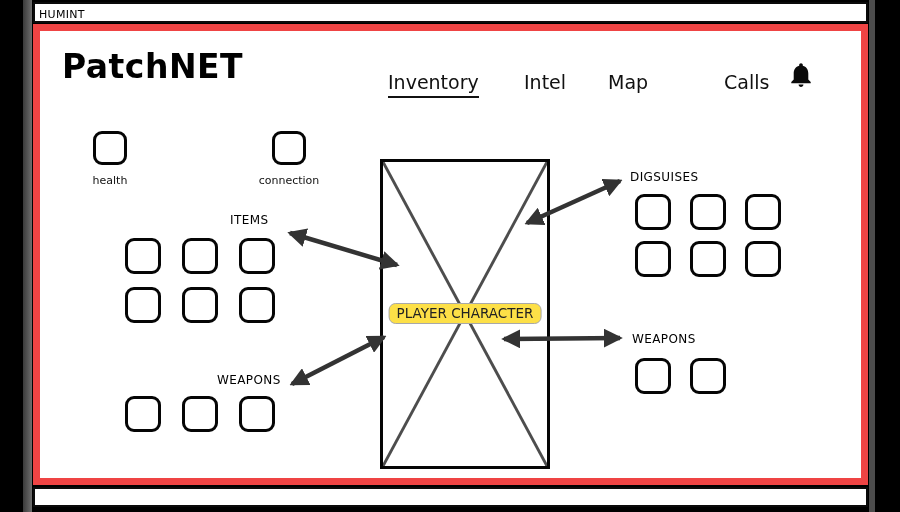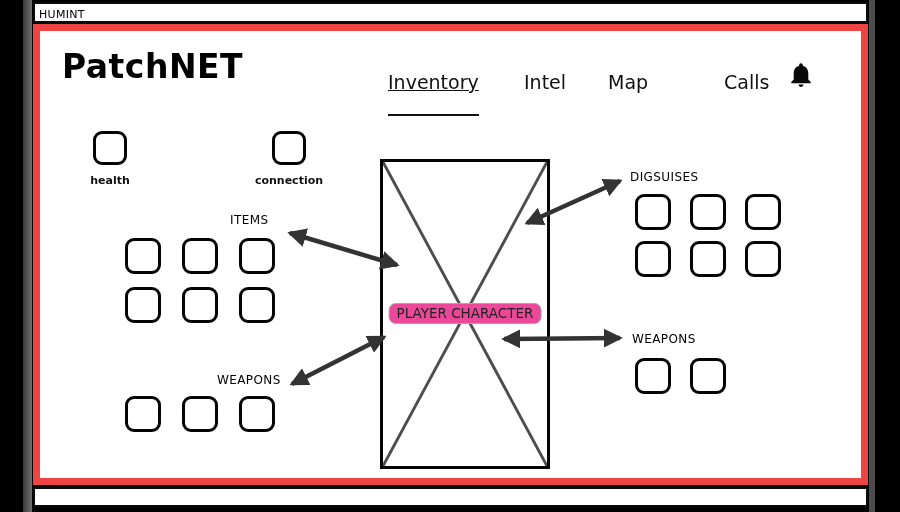--- a/index.html
+++ b/index.html
@@ -34,49 +34,49 @@
     background: #fff; border: 2px solid #0a0a0a;
   }
   .logo {
     position: absolute; left: 22px; top: 16px;
     font-size: 33px; font-weight: bold; letter-spacing: 0.5px;
   }
   .nav-item {
     position: absolute; top: 40px; font-size: 19px; color: #111;
     text-decoration: none; cursor: pointer; white-space: nowrap;
   }
-  .nav-item.active { border-bottom: 2px solid #111; padding-bottom: 21px; text-decoration: underline; }
+  .nav-item.active { border-bottom: 2px solid #111; padding-bottom: 3px; }
   .bell {
     position: absolute; left: 747px; top: 30px; width: 28px; height: 28px; cursor: pointer;
   }
   .bell svg { width: 100%; height: 100%; fill: #0a0a0a; }
   .slot {
     width: 36px; height: 36px; background: #fff;
     border: 3px solid #050505; border-radius: 9px;
   }
   .status-item { position: absolute; top: 100px; width: 90px; text-align: center; }
   .status-item .slot { width: 34px; height: 34px; margin: 0 auto; }
-  .status-item .status-label { margin-top: 9px; font-size: 11px; color: #111; font-weight: bold; }
+  .status-item .status-label { margin-top: 9px; font-size: 11px; color: #111; }
   .section-label {
     position: absolute; font-size: 12px; letter-spacing: 0.4px; color: #000000;
     white-space: nowrap;
   }
   .slot-grid { position: absolute; display: grid; }
   .grid-items      { left: 85px;  top: 207px; grid-template-columns: repeat(3, 36px); gap: 13px 21px; }
   .grid-gadgets    { left: 85px;  top: 365px; grid-template-columns: repeat(3, 36px); gap: 13px 21px; }
   .grid-disguises  { left: 595px; top: 163px; grid-template-columns: repeat(3, 36px); gap: 11px 19px; }
   .grid-weapons    { left: 595px; top: 327px; grid-template-columns: repeat(2, 36px); gap: 11px 19px; }
   .figure {
     position: absolute; left: 340px; top: 128px; width: 170px; height: 310px;
     border: 3px solid #050505; background: #fff;
   }
   .figure svg.xlines { position: absolute; left: 0; top: 0; width: 100%; height: 100%; }
   .player-label {
     position: absolute; left: 50%; top: 141px; transform: translateX(-50%);
-    background: #ec4899; border: 1.5px solid #a8a8a8; border-radius: 7px;
+    background: #fde047; border: 1.5px solid #a8a8a8; border-radius: 7px;
     padding: 1px 7px 2px; font-size: 13.5px; color: #222; white-space: nowrap;
     z-index: 2;
   }
   svg.arrows { position: absolute; left: 0; top: 0; width: 829px; height: 455px; pointer-events: none; }
 </style>
 </head>
 <body>
 
 <div class="edge-shadow-left"></div>
 <div class="edge-shadow-right"></div>

